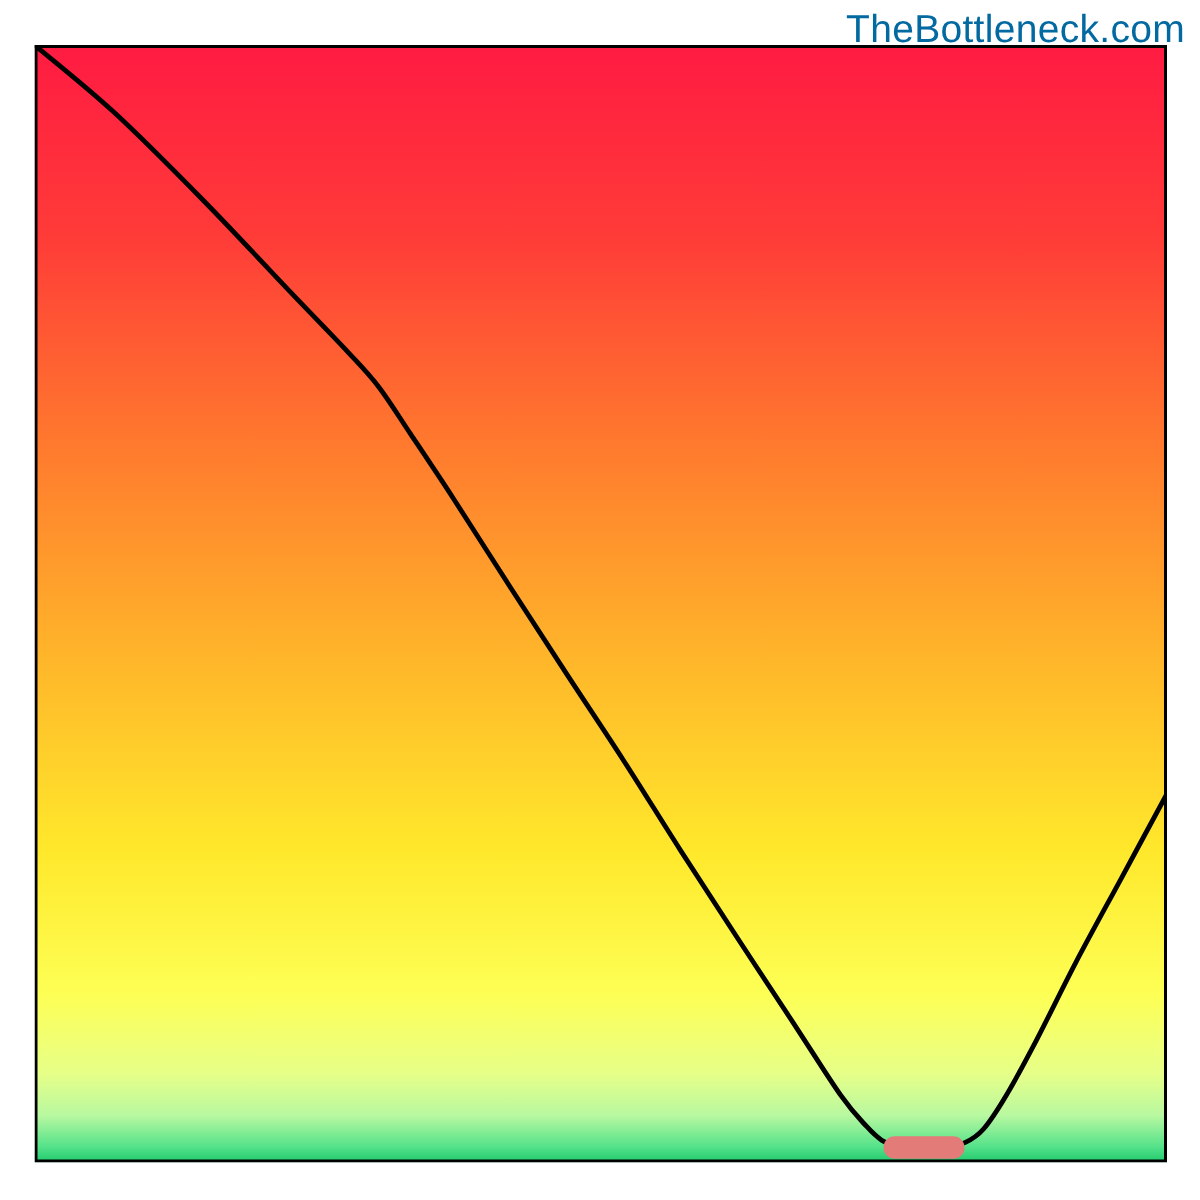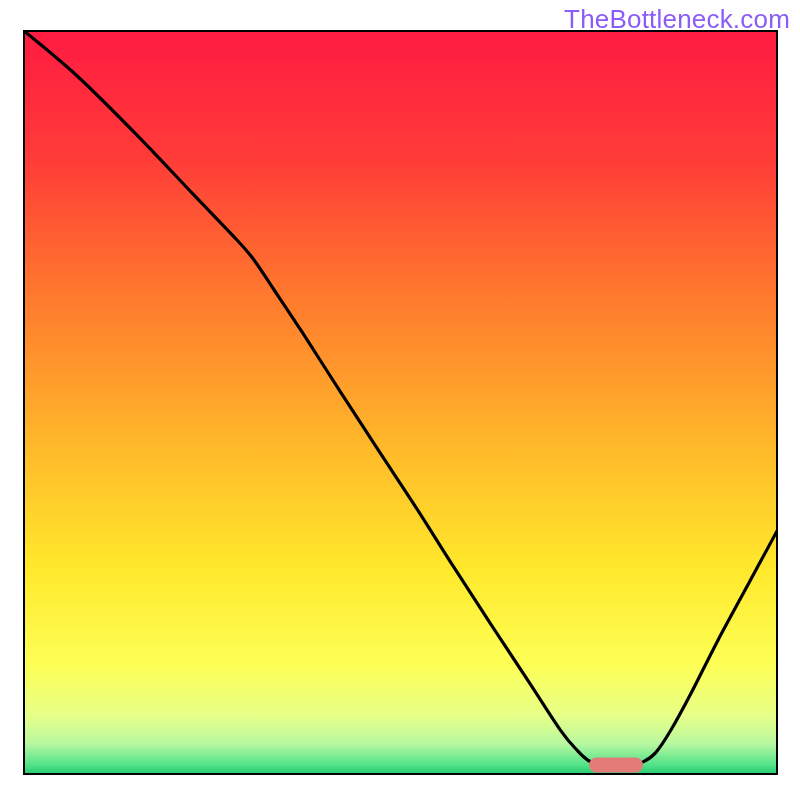--- a/index.html
+++ b/index.html
@@ -15,21 +15,21 @@
     position: relative;
     width: 800px;
     height: 800px;
   }
   .watermark {
     position: absolute;
     top: 4px;
     right: 10px;
     font-size: 26px;
     font-weight: 400;
-    color: #8b5cf6;
+    color: #0369a1;
     letter-spacing: 0.2px;
   }
   .plot-frame {
     position: absolute;
     left: 23px;
     top: 30px;
     width: 755px;
     height: 745px;
     box-sizing: border-box;
     overflow: hidden;

